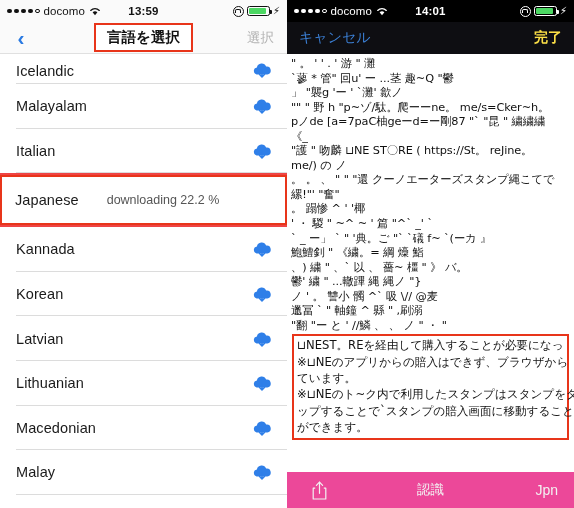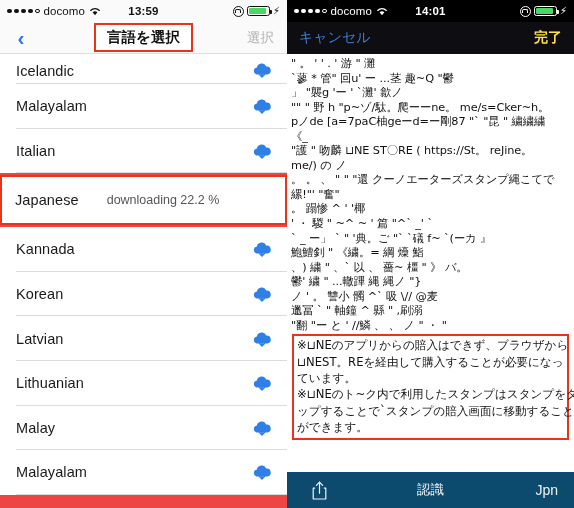--- a/index.html
+++ b/index.html
@@ -135,21 +135,21 @@
   }
   .ocr-note-box {
     border:2.5px solid #e8351a; margin:1px 1px 0 1px; padding:1px 3px 3px 3px;
   }
   .ocr-note-line {
     font-size:11.6px; line-height:16.3px; color:#111; white-space:nowrap;
     font-family:"DejaVu Sans","Liberation Sans",sans-serif;
   }
 
   .toolbar-dark {
-    height:36px; background:#0c4a6e; display:flex; align-items:center;
+    height:36px; background:#ec4899; display:flex; align-items:center;
     flex:none; position:relative;
   }
   .tb-share { width:64px; display:flex; align-items:center; justify-content:center; }
   .share-icon { width:15px; height:19px; position:relative; }
   .tb-center {
     position:absolute; left:0; right:0; text-align:center;
     font-size:13.5px; color:#f2f2f2; pointer-events:none;
   }
   .tb-right {
     margin-left:auto; padding-right:16px; font-size:14px; color:#f2f2f2;
@@ -267,20 +267,29 @@
       <div class="lang-row">
         <span class="lang-name">Lithuanian</span>
         <span class="cloud-icon">
           <svg width="22" height="18" viewBox="0 0 22 18">
             <path d="M5.6 13.4 A3.5 3.5 0 0 1 5.9 6.5 A4.8 4.8 0 0 1 15.1 5.6 A3.9 3.9 0 0 1 16.4 13.4 Z" fill="#2f7fe8"></path>
             <path d="M11 9.6 L11 15.6 M8.6 13.4 L11 15.9 L13.4 13.4" stroke="#2f7fe8" stroke-width="1.5" fill="none" stroke-linecap="round" stroke-linejoin="round"></path>
           </svg>
         </span>
       </div>
 
+      <div class="lang-row">
+        <span class="lang-name">Macedonian</span>
+        <span class="cloud-icon">
+          <svg width="22" height="18" viewBox="0 0 22 18">
+            <path d="M5.6 13.4 A3.5 3.5 0 0 1 5.9 6.5 A4.8 4.8 0 0 1 15.1 5.6 A3.9 3.9 0 0 1 16.4 13.4 Z" fill="#2f7fe8"></path>
+            <path d="M11 9.6 L11 15.6 M8.6 13.4 L11 15.9 L13.4 13.4" stroke="#2f7fe8" stroke-width="1.5" fill="none" stroke-linecap="round" stroke-linejoin="round"></path>
+          </svg>
+        </span>
+      </div>
 
       <div class="lang-row">
         <span class="lang-name">Malay</span>
         <span class="cloud-icon">
           <svg width="22" height="18" viewBox="0 0 22 18">
             <path d="M5.6 13.4 A3.5 3.5 0 0 1 5.9 6.5 A4.8 4.8 0 0 1 15.1 5.6 A3.9 3.9 0 0 1 16.4 13.4 Z" fill="#2f7fe8"></path>
             <path d="M11 9.6 L11 15.6 M8.6 13.4 L11 15.9 L13.4 13.4" stroke="#2f7fe8" stroke-width="1.5" fill="none" stroke-linecap="round" stroke-linejoin="round"></path>
           </svg>
         </span>
       </div>
@@ -347,22 +356,22 @@
       <div class="ocr-line">' ・ 騣 " ~^ ~ ' 篇 "^` _' `</div>
       <div class="ocr-line">` _ ー」 ` " '典。ご "` `礒 f~ `(ーカ 』</div>
       <div class="ocr-line">鮑鱧釗 " 《繍。= 綱 燺 鮨</div>
       <div class="ocr-line">、) 繍 " 、` 以 、 薔~ 橿 " 》 バ。</div>
       <div class="ocr-line">鬱' 繍 " ...轍蹕 縄 縄ノ "}</div>
       <div class="ocr-line">ノ ' 。 讐小 髑 ^` 吸 \// @麦</div>
       <div class="ocr-line">邋冨 ` " 軸鐘 ^ 縣 " ,刷溺</div>
       <div class="ocr-line"> "翻 "ー と ' //鱗 、 、 ノ " ・ "</div>
 
       <div class="ocr-note-box">
+        <div class="ocr-note-line">⊔NEST。REを経由して購入することが必要になっ</div>
         <div class="ocr-note-line">※⊔NEのアプリからの賠入はできず、ブラウザから</div>
-        <div class="ocr-note-line">⊔NEST。REを経由して購入することが必要になっ</div>
         <div class="ocr-note-line">ています。</div>
         <div class="ocr-note-line">※⊔NEのト~ク内で利用したスタンプはスタンプをタ</div>
         <div class="ocr-note-line">ップすることで`スタンプの賠入画面に移動すること</div>
         <div class="ocr-note-line">ができます。</div>
       </div>
     </div>
 
     <div class="toolbar-dark">
       <div class="tb-share">
         <span class="share-icon">

